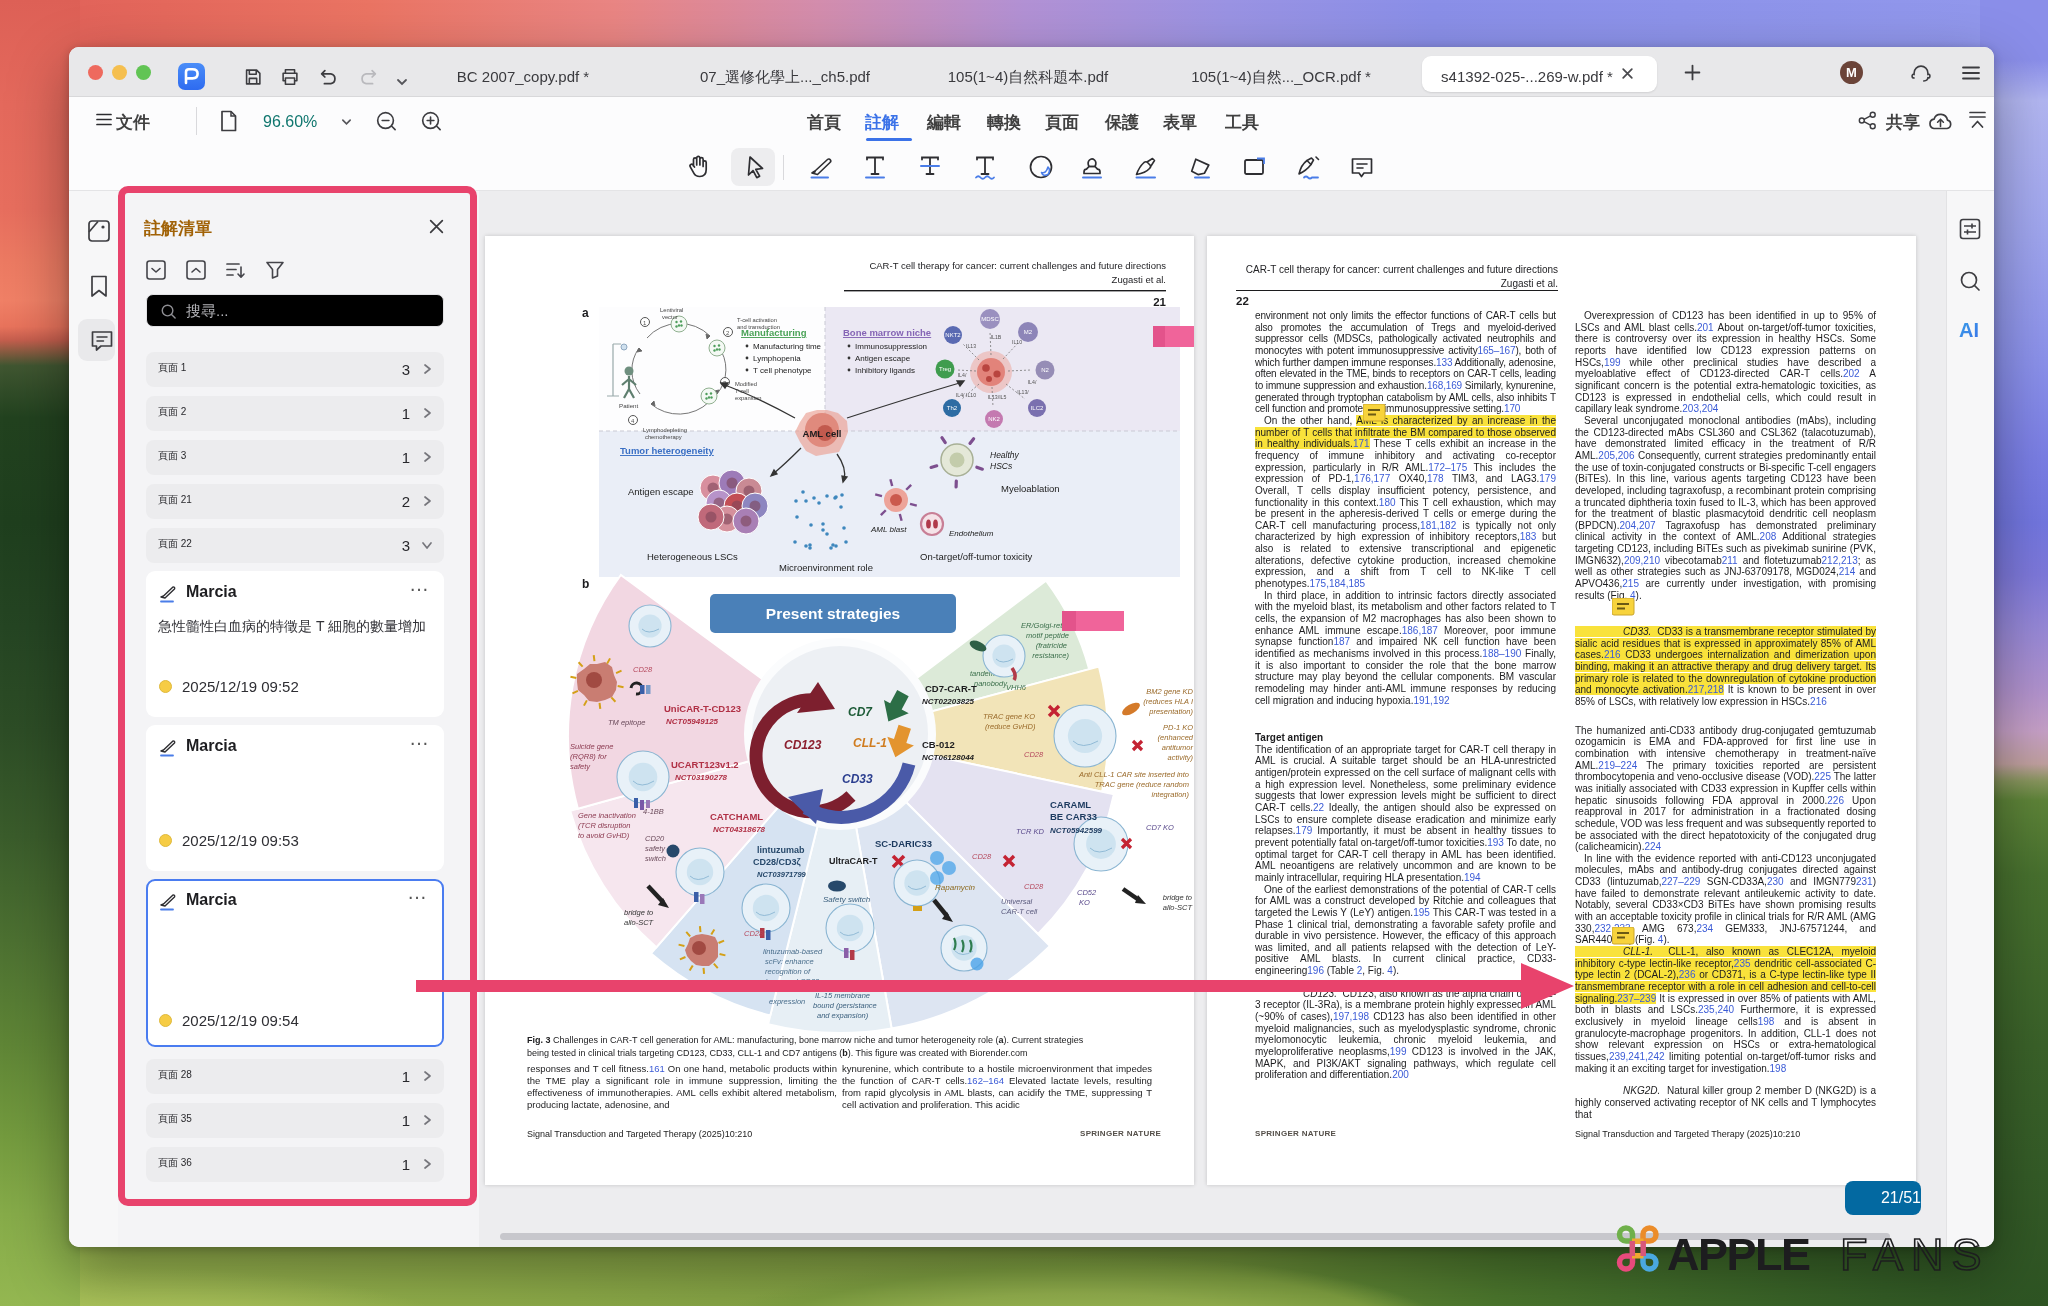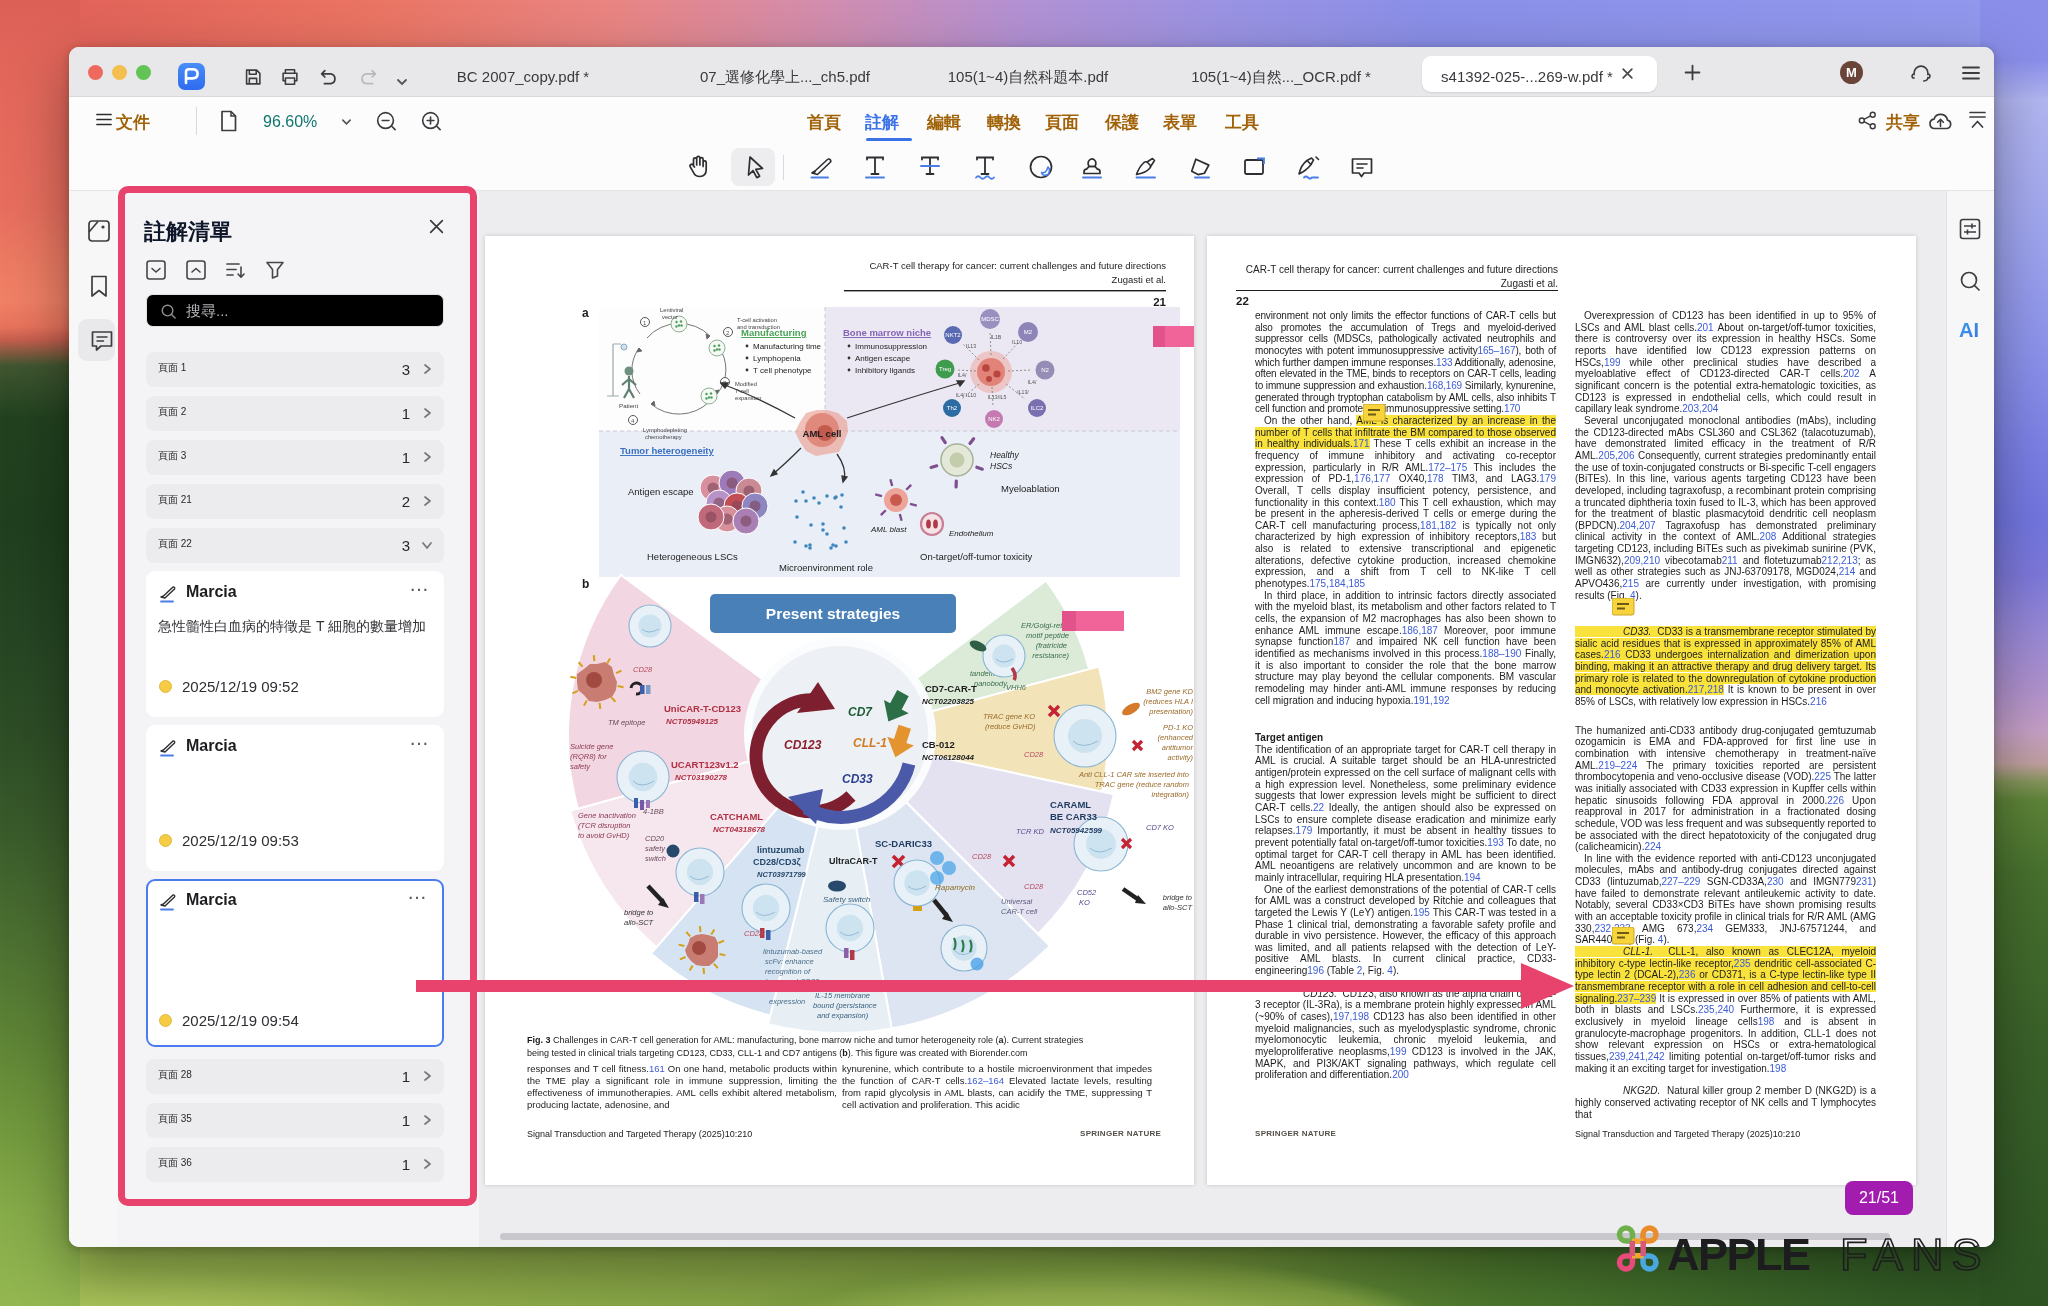--- a/index.html
+++ b/index.html
@@ -19,43 +19,43 @@
 #toolbar{left:0;top:50px;width:1925px;height:48px;background:#fcfcfd;}
 #annotbar{left:0;top:98px;width:1925px;height:46px;background:#fcfcfd;border-bottom:1px solid #e4e4e6;}
 #railL{left:0;top:144px;width:49px;height:1056px;background:#f7f7f8;border-radius:0 0 0 10px;}
 #content{left:410px;top:144px;width:1467px;height:1056px;background:#ededef;}
 #railR{left:1877px;top:144px;width:48px;height:1056px;background:#f7f7f8;border-left:1px solid #e2e2e4;border-radius:0 0 10px 0;}
 #panelbg{left:49px;top:144px;width:361px;height:1056px;background:#f4f4f6;}
 #panel{left:49px;top:139px;width:359px;height:1020px;border:7px solid #e8436c;border-radius:10px;background:#f4f4f6;}
 #page1{left:416px;top:189px;width:709px;height:949px;background:#fff;box-shadow:0 0 4px rgba(0,0,0,.18);}
 #page2{left:1138px;top:189px;width:709px;height:949px;background:#fff;box-shadow:0 0 4px rgba(0,0,0,.18);}
 #hscroll{left:431px;top:1186px;width:1390px;height:7px;border-radius:4px;background:#c7c7cc;}
-#badge{left:1776px;top:1134px;width:68px;height:34px;border-radius:8px;background:#a21caf;color:#fff;font-size:16px;text-align:center;line-height:34px;}
+#badge{left:1776px;top:1134px;width:76px;height:34px;border-radius:8px;background:#0369a1;color:#fff;font-size:16px;text-align:right;line-height:34px;}
 
 #arrow{left:416px;top:961px;width:1160px;height:50px;}
 #logo{left:1615px;top:1206px;width:433px;height:56px;margin-top:15px;}
 
 #appicon{left:109px;top:16px;width:27px;height:27px;border-radius:7px;background:linear-gradient(180deg,#4a8df8,#2e6bf0);}
 .tico{top:19px;width:22px;height:22px;color:#3c3c40;}
 .tabname{top:21px;font-size:15px;color:#3a3a3e;white-space:nowrap;transform:translateX(-50%);}
 #activetab{left:1353px;top:9px;width:235px;height:36px;background:#fff;border-radius:9px;box-shadow:0 1px 2px rgba(0,0,0,.10);}
 #avatar{left:1771px;top:14px;width:23px;height:23px;border-radius:50%;background:#6b4439;color:#fff;font-size:13px;font-weight:700;text-align:center;line-height:23px;}
 
-.mi{top:14px;font-size:17px;color:#a16207;transform:translateX(-50%);white-space:nowrap;}
+.mi{top:14px;font-size:17px;color:#404040;transform:translateX(-50%);white-space:nowrap;}
 .cjk{font-weight:700;}
 #mi-underline{left:797px;top:41px;width:46px;height:3px;background:#3b72e8;border-radius:2px;}
 .sep{width:1px;background:#d9d9dc;}
 
 .aico{top:8px;width:28px;height:28px;}
 #cursorbg{left:662px;top:3px;width:44px;height:38px;background:#ededef;border-radius:8px;}
 
 .rico{width:26px;height:26px;color:#3e3e42;}
 #railsel{left:9px;top:128px;width:37px;height:42px;background:#e9e9eb;border-radius:9px;}
 
-.pn-title{left:19px;top:24px;font-size:22px;font-weight:700;color:#0f172a;}
+.pn-title{left:19px;top:24px;font-size:17px;font-weight:700;color:#a16207;}
 .pnico{top:66px;width:22px;height:22px;color:#44444a;}
 #searchbox{left:21px;top:101px;width:298px;height:33px;background:#000000;border:1px solid #e2e2e5;border-radius:7px;}
 .prow{left:21px;width:298px;height:35px;background:#ececee;border-radius:8px;color:#28282c;}
 .prow .pl{position:absolute;left:12px;top:9px;font-size:10px;font-weight:400;}
 .prow .pc{position:absolute;right:34px;top:9px;font-size:15px;}
 .prow svg{position:absolute;right:10px;top:10px;}
 .card{left:21px;width:298px;height:146px;background:#fff;border-radius:9px;}
 .cname{position:absolute;left:40px;top:12px;font-size:16px;font-weight:700;color:#1d1d20;}
 .cdots{position:absolute;right:14px;top:2px;font-size:20px;letter-spacing:1px;color:#555;}
 .ctext{position:absolute;left:12px;top:44px;width:276px;font-size:14px;line-height:22px;color:#333338;}

